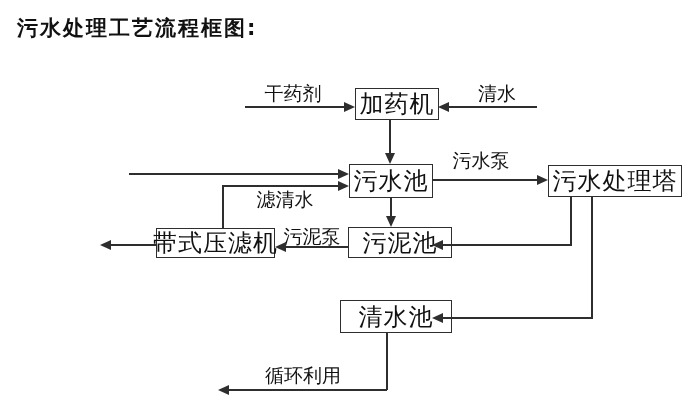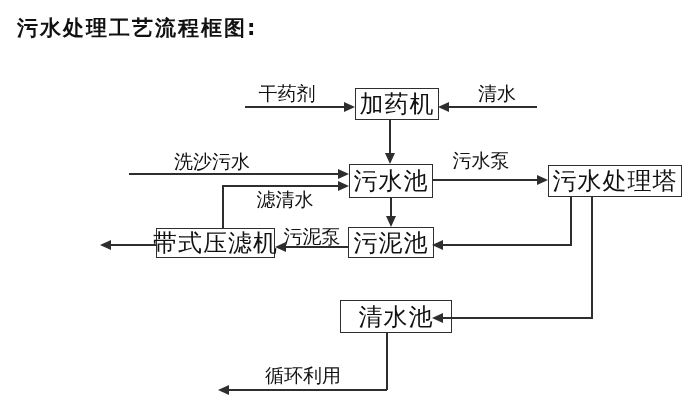--- a/index.html
+++ b/index.html
@@ -58,27 +58,26 @@
 </head>
 <body>
 
 <div class="canvas">
 
   <h1 class="title">污水处理工艺流程框图:</h1>
 
   <div class="node" style="left:355px;top:88px;width:84px;height:32px">加药机</div>
   <div class="node" style="left:349px;top:164px;width:84px;height:34px">污水池</div>
   <div class="node" style="left:548px;top:165px;width:134px;height:32px">污水处理塔</div>
-  <div class="node" style="left:348px;top:227px;width:86px;height:31px">污泥池</div>
+  <div class="node" style="left:348px;top:227px;width:104px;height:31px">污泥池</div>
   <div class="node" style="left:156px;top:228px;width:119px;height:30px">带式压滤机</div>
   <div class="node" style="left:340px;top:300px;width:112px;height:33px">清水池</div>
 
-  <span class="flabel" style="left:287px;top:84px">干药剂</span>
+  <span class="flabel" style="left:293px;top:84px">干药剂</span>
   <span class="flabel" style="left:497px;top:84px">清水</span>
-  <span class="flabel" style="left:212px;top:152px">洗沙污水</span>
   <span class="flabel" style="left:481px;top:151px">污水泵</span>
   <span class="flabel" style="left:285px;top:190px">滤清水</span>
   <span class="flabel" style="left:312px;top:227px">污泥泵</span>
   <span class="flabel" style="left:303px;top:366px">循环利用</span>
 
   <div class="hline" style="left:245px;top:106px;width:99px"></div>
   <div class="arr r" style="left:344px;top:102px"></div>
 
   <div class="hline" style="left:449px;top:106px;width:88px"></div>
   <div class="arr l" style="left:438px;top:102px"></div>

